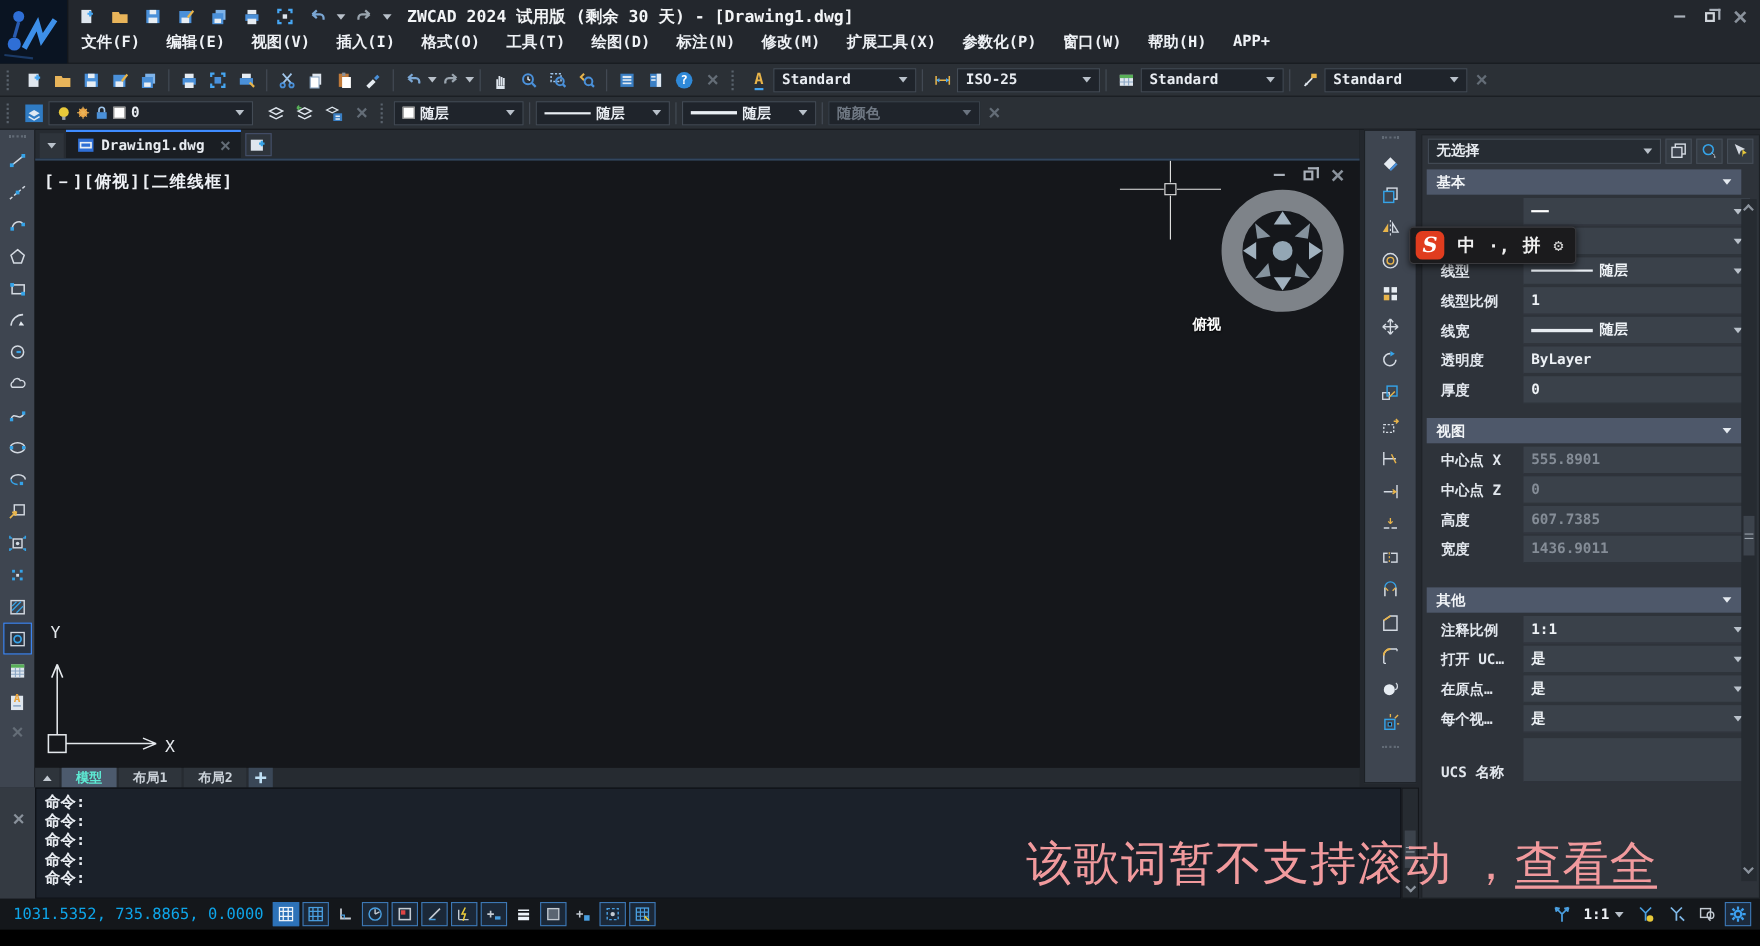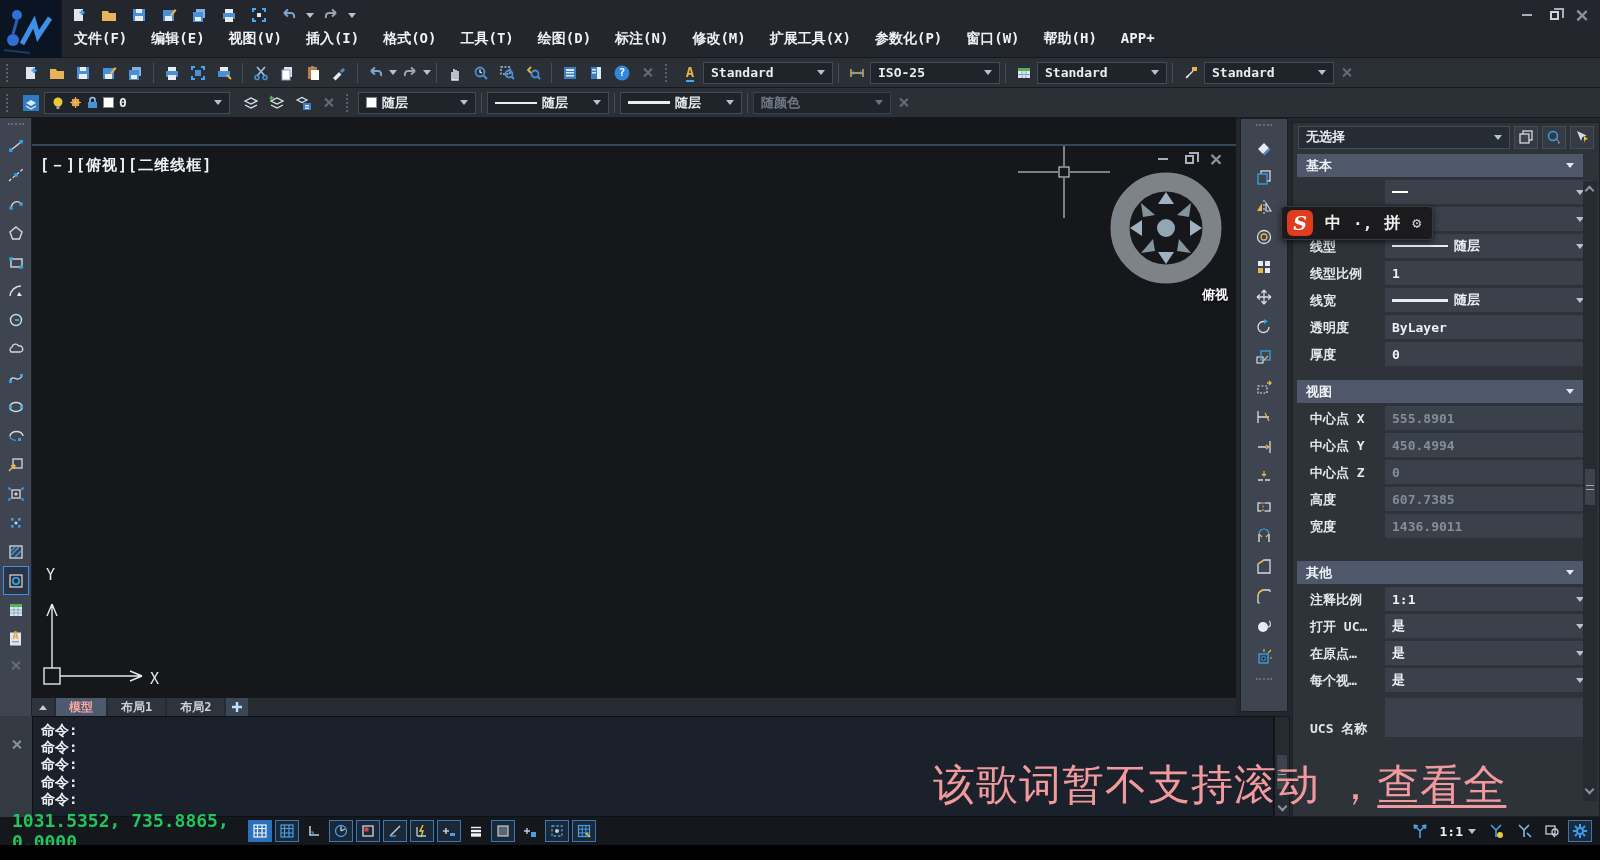--- a/index.html
+++ b/index.html
@@ -49,42 +49,42 @@
 .tablist-btn{width:22px;display:flex;align-items:center;justify-content:center;background:#2e343b;margin:3px 2px 0 4px}
 .doc-tab{display:flex;align-items:center;gap:6px;padding:0 10px;background:#1a1e23;border-top:2px solid #3f8cff;margin-top:0;
   font-size:13px;font-weight:bold;color:#e8ecf1}
 .newtab-btn{width:24px;margin:3px 0 2px 4px;display:flex;align-items:center;justify-content:center;background:#2e343b;border:1px solid #45506c}
 .canvas-view{position:absolute;left:0;top:26px;width:1204px;height:554px;background:#15171b;border-top:2px solid #32465e;overflow:hidden}
 .vp-label{position:absolute;left:8px;top:10px;font-size:15px;font-weight:bold;color:#eef1f5;letter-spacing:1px}
 .doc-controls{position:absolute;left:1126px;top:6px;display:flex;gap:17px;align-items:center;height:14px}
 .mini-glyph{width:10px;height:2px;background:#a9b0b9}
 .rest-glyph{position:relative;width:9px;height:9px;border:2px solid #a9b0b9}
 .rest-glyph::before{content:"";position:absolute;left:2px;top:-5px;width:8px;height:8px;border:2px solid #a9b0b9;border-left:none;border-bottom:none}
-.wheel-label{position:absolute;left:1116px;top:140px;width:80px;text-align:right;font-size:13px;font-weight:bold;color:#fff;text-shadow:0 1px 2px #000}
+.wheel-label{position:absolute;left:1052px;top:140px;width:80px;text-align:left;font-size:13px;font-weight:bold;color:#fff;text-shadow:0 1px 2px #000}
 
 .layout-row{position:absolute;left:32px;top:698px;width:1204px;height:18px;background:#262b31;display:flex;align-items:stretch;gap:2px}
 .up-btn{width:22px;background:#2e343b;display:flex;align-items:center;justify-content:center}
 .tri-up{width:0;height:0;border-left:4px solid transparent;border-right:4px solid transparent;border-bottom:5px solid #c3cad2}
 .ltab{padding:0 13px;display:flex;align-items:center;font-size:12px;font-weight:bold;background:#2e343b;color:#ccd3da}
-.ltab.active{background:#4c5a6d;color:#fca5a5}
+.ltab.active{background:#4c5a6d;color:#5eead4}
 .plus-btn{width:22px;background:#3a4757;display:flex;align-items:center;justify-content:center}
 
 .cmd-strip{position:absolute;left:0;top:716px;width:32px;height:101px;background:#343a42;display:flex;justify-content:center;padding-top:24px}
 .cmd{position:absolute;left:32px;top:716px;width:1242px;height:101px;background:#1b212a;border:1px solid #0d1015;
   padding:5px 8px;overflow:hidden}
 .cmd-line{font-size:14px;font-weight:bold;color:#e9edf2;line-height:17.2px;white-space:pre}
 .cmd-scroll{position:absolute;left:1274px;top:716px;width:16px;height:101px;background:#262b31;border:1px solid #14171b}
 .scroll-handle{position:absolute;left:2px;top:38px;width:10px;height:34px;background:#3c434c;display:flex;align-items:center;justify-content:center}
 .hbars{width:8px;height:5px;border-top:1px solid #9aa2ab;border-bottom:1px solid #9aa2ab}
 .chev{width:7px;height:7px;border-right:2px solid #8b939d;border-bottom:2px solid #8b939d}
 .chev.down{transform:rotate(45deg)}.chev.up{transform:rotate(-135deg)}
 .cmd-scroll .chev{position:absolute;left:4px}
 
 .statusbar{position:absolute;left:0;top:817px;width:1600px;height:28px;background:#14171b;display:flex;align-items:center}
-.coords{margin-left:12px;font-size:18px;font-weight:bold;color:#22c55e;width:230px}
+.coords{margin-left:12px;font-size:14px;font-weight:normal;color:#0ea5e9;width:230px}
 .stbtns{display:flex;gap:3px;align-items:center;margin-left:6px}
 .st{width:24px;height:22px;display:flex;align-items:center;justify-content:center;border:1px solid transparent}
 .st.on{border-color:#3c77b4;background:#1b2838}
 .st.active{background:#2d72b8;border-color:#2d72b8}
 .st-right{margin-left:auto;display:flex;gap:4px;align-items:center;margin-right:8px}
 .scale-btn{display:flex;align-items:center;gap:5px;color:#eef1f5;font-size:13px;font-weight:bold;padding:0 4px}
 .bottom-strip{position:absolute;left:0;top:845px;width:1600px;height:15px;background:#000}
 
 .props{position:absolute;left:1292px;top:122px;width:308px;height:695px;background:#2e333a;border:1px solid #1d2126}
 .gapfill{position:absolute;left:1236px;top:118px;width:56px;height:699px;background:#23272d}
@@ -183,20 +183,21 @@
             <path d="M3 6 L7 2.5 M3 6 L7 9.5 M3 6 H10 C13 6 13.5 9 13 11" stroke="#7ba7d4" stroke-width="2" fill="none"></path>
           </svg>
         </span>
       <span class="caret-d"></span>
       <span class="tbtn">
           <svg width="16" height="16">
             <path d="M13 6 L9 2.5 M13 6 L9 9.5 M13 6 H6 C3 6 2.5 9 3 11" stroke="#9aa5af" stroke-width="2" fill="none"></path>
           </svg>
         </span>
       <span class="caret-d"></span>
+      <span class="app-title">ZWCAD 2024 试用版 (剩余 30 天) - [Drawing1.dwg]</span>
     </div>
     <div class="win-controls">
       <span class="mini-glyph"></span>
       <span class="rest-glyph" style="border-color:#cfd4da"></span>
       <span class="xi" style="transform:scale(1.2)"></span>
     </div>
     <div class="menu-row">
       <span class="menu-item">文件(F)</span>
       <span class="menu-item">编辑(E)</span>
       <span class="menu-item">视图(V)</span>
@@ -605,20 +606,40 @@
           <rect x="5" y="11" width="7" height="1.4" fill="#8aa6c4"></rect>
         </svg>
         <span style="position:absolute;margin-top:-6px;color:#e8a23a;font-size:10px;font-weight:bold">A</span>
       </span>
     <span class="xbtn" style="margin-top:4px">
         <span class="xi dim"></span>
       </span>
   </div>
 
   <div class="canvas-wrap">
+    <div class="tabstrip">
+      <span class="tablist-btn">
+          <span class="caret-d"></span>
+        </span>
+      <div class="doc-tab">
+        <svg width="16" height="14">
+            <rect x="1" y="1" width="14" height="12" fill="#2f6fd6"></rect>
+            <rect x="2.5" y="4" width="11" height="6" fill="#e8eef4"></rect>
+            <path d="M4 7 h8" stroke="#2f6fd6" stroke-width="3"></path>
+          </svg>
+        <span>Drawing1.dwg</span>
+        <span class="xi dim" style="margin-left:8px;transform:scale(.9)"></span>
+      </div>
+      <span class="newtab-btn">
+          <svg width="16" height="14">
+            <rect x="1" y="2" width="11" height="10" fill="#dfe6ee"></rect>
+            <path d="M11 3 v5 M8.5 5.5 h5" stroke="#35a3e8" stroke-width="2"></path>
+          </svg>
+        </span>
+    </div>
     <div class="canvas-view">
       <span class="vp-label">[－][俯视][二维线框]</span>
 
       <svg class="abs" style="left:986px;top:0" width="92" height="72" viewBox="0 0 92 72">
         <path d="M0 26 H40 M52 26 H92 M46 0 V20 M46 32 V72" stroke="#e8e8e8" stroke-width="1"></path>
         <rect x="41" y="21" width="10" height="10" fill="none" stroke="#e8e8e8" stroke-width="1"></rect>
       </svg>
 
       <div class="doc-controls">
         <span class="mini-glyph"></span>
@@ -859,26 +880,20 @@
       <span>视图</span>
         <span class="caret-d" style="border-top-color:#e5eaf0"></span>
     </div>
     <div class="prow">
       <span class="plabel">中心点 X</span>
       <div class="pfield gray">
           <span>555.8901</span>
         </div>
     </div>
     <div class="prow">
-      <span class="plabel">中心点 Y</span>
-      <div class="pfield gray">
-          <span>450.4994</span>
-        </div>
-    </div>
-    <div class="prow">
       <span class="plabel">中心点 Z</span>
       <div class="pfield gray">
           <span>0</span>
         </div>
     </div>
     <div class="prow">
       <span class="plabel">高度</span>
       <div class="pfield gray">
           <span>607.7385</span>
         </div>

